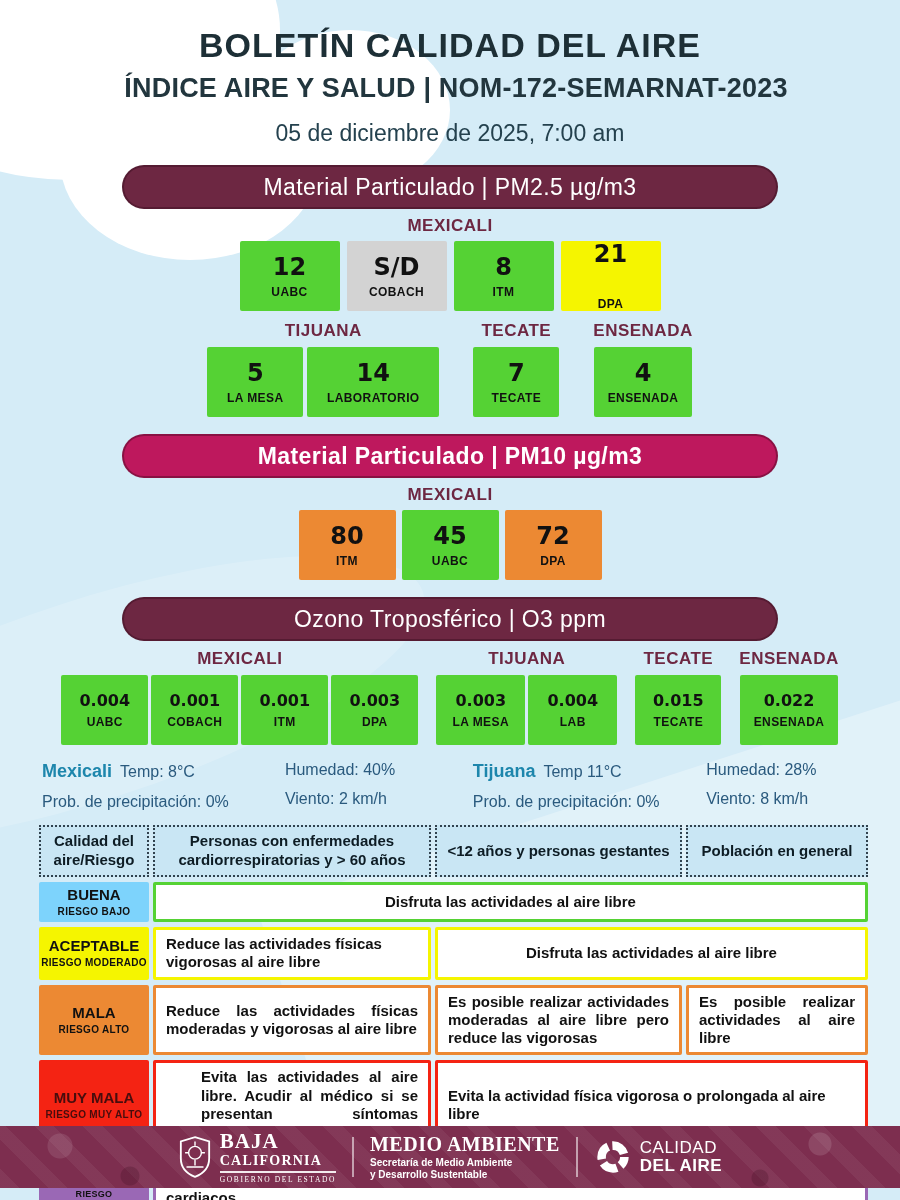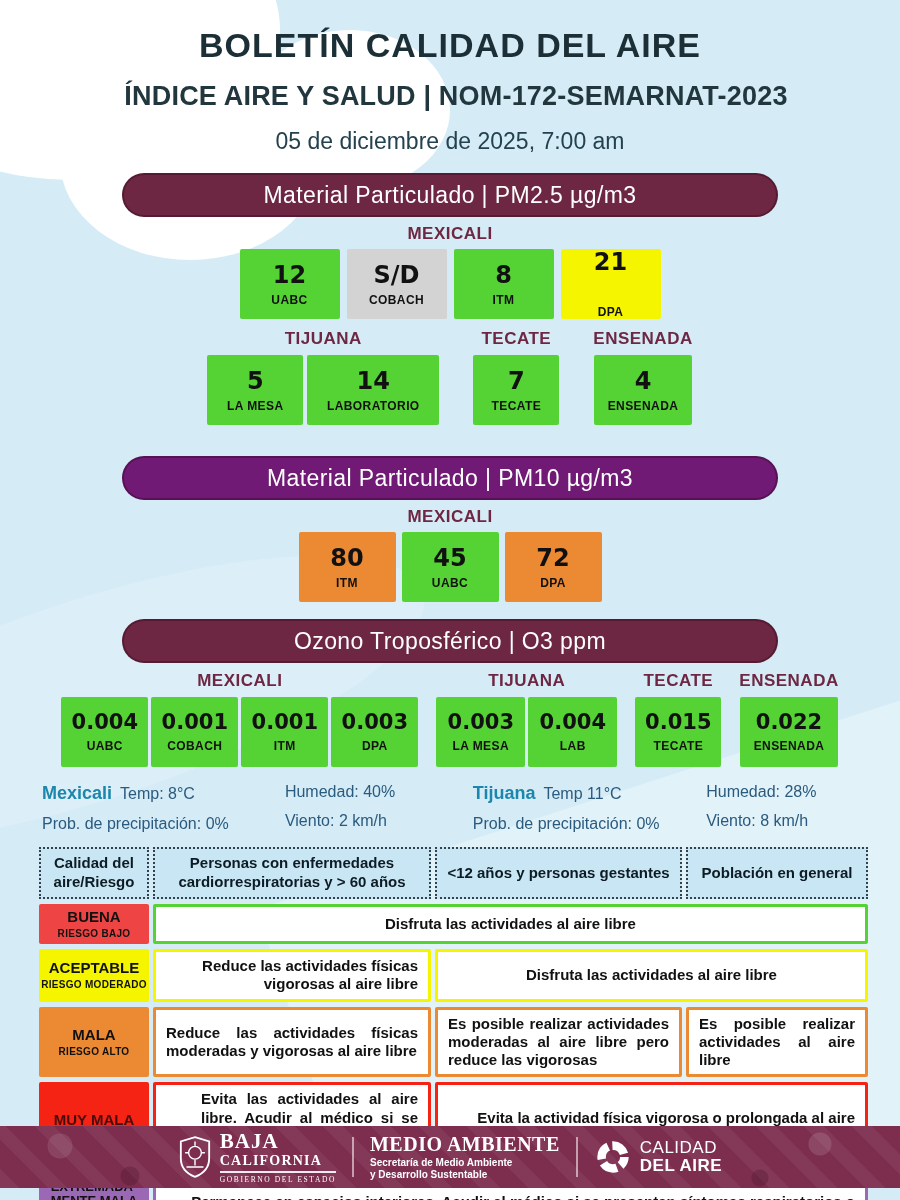--- a/index.html
+++ b/index.html
@@ -15,21 +15,21 @@
   .cloud.c1 { width:420px; height:300px; left:-140px; top:-120px; }
   .cloud.c2 { width:260px; height:200px; left:60px; top:60px; }
   .cloud.c3 { width:200px; height:160px; left:250px; top:30px; }
   .band { position:absolute; z-index:0; background:rgba(255,255,255,0.30); transform:rotate(-18deg); }
   .band.b1 { width:900px; height:420px; left:300px; top:760px; }
   .band.b2 { width:700px; height:200px; left:-260px; top:600px; background:rgba(255,255,255,0.18); border-radius:50%; }
   .content { position:relative; z-index:2; }
 
   .page-header { text-align:center; padding-top:26px; }
   .title { font-size:34px; font-weight:bold; letter-spacing:1px; color:#1d2f36; }
-  .subtitle { font-size:27px; font-weight:bold; letter-spacing:0.2px; color:#22363e; margin-top:16px;padding-left:12px; }
+  .subtitle { font-size:27px; font-weight:bold; letter-spacing:0.2px; color:#22363e; margin-top:8px;padding-left:12px; }
   .datetime { font-size:23px; color:#24414e; margin-top:16px; }
 
   .banner {
     width:656px; height:44px; margin:0 auto; border-radius:22px;
     display:flex; align-items:center; justify-content:center;
     color:#fff; font-size:23px; letter-spacing:0.4px;
     border:2px solid rgba(40,5,20,0.35);
   }
   .banner.mt1 { margin-top:18px; }
   .banner.mt2 { margin-top:16px; }
@@ -45,21 +45,21 @@
   .group .boxes { display:flex; gap:4px; }
 
   .sbox {
     height:70px; display:flex; flex-direction:column; align-items:center; justify-content:center;
     border-radius:2px; padding:12px 6px;
   }
   .sbox .val { font-family:"DejaVu Sans","Liberation Sans",sans-serif; font-weight:bold; font-size:24px; line-height:1; }
   .sbox .stn { font-size:12px; font-weight:bold; letter-spacing:0.4px; margin-top:7px; line-height:1; }
   .w100{width:100px;} .w96{width:96px;} .w132{width:132px;} .w86{width:86px;}
   .w98{width:98px;} .w97{width:97px;} .w87{width:87px;} .w89{width:89px;}
-  .o3 .sbox .val { font-size:21px; }
+  .o3 .sbox .val { font-size:16px; }
 
   .o3-row { display:flex; justify-content:center; align-items:flex-end; gap:18px; margin-top:8px; }
 
   .weather { display:flex; padding:0 42px; margin-top:16px; color:#2a5a7e; font-size:16px; }
   .wcol { display:flex; flex-direction:column; gap:11px; }
   .wc1 { width:256px; } .wc2 { width:198px; } .wc3 { width:246px; } .wc4 { width:160px; }
   .wcity { font-weight:bold; font-size:18px; color:#1d86ac; margin-right:8px; }
 
   .risk-table { width:822px; margin:14px auto 0 auto; }
   .trow {
@@ -75,21 +75,21 @@
     display:flex; flex-direction:column; align-items:center; justify-content:center;
     text-align:center; padding:3px 2px; border-radius:2px;
   }
   .lcell .lname { font-weight:bold; font-size:15px; line-height:1.1; }
   .lcell .lrisk { font-weight:bold; font-size:10px; line-height:1.15; margin-top:3px; letter-spacing:0.3px; }
   .ccell {
     background:#fff; border:3px solid #000; border-radius:2px;
     display:flex; align-items:center; padding:5px 10px;
     font-weight:bold; font-size:15px; line-height:1.22;
   }
-  .ccell.center { justify-content:center; text-align:right; }
+  .ccell.center { justify-content:center; text-align:left; }
   .ccell.just { text-align:justify; }
   .span2 { grid-column:span 2; }
   .span3 { grid-column:span 3; }
   .r0 .lcell,.r0 .ccell{min-height:40px;}
   .r1 .lcell,.r1 .ccell{min-height:52px;}
   .r2 .lcell,.r2 .ccell{min-height:60px;}
   .r3 .lcell,.r3 .ccell{min-height:64px;}
   .r4 .lcell,.r4 .ccell{min-height:68px;}
   .r4 .lcell .lname{font-size:13px;}
   .r4 .lcell .lrisk{font-size:9px;}
@@ -187,21 +187,21 @@
           <div class="sbox w98" style="background-color: rgb(85, 210, 52);">
             <div class="val">4</div>
             <div class="stn">ENSENADA</div>
           </div>
         </div>
       </div>
     </div>
   </div>
 
   <div>
-    <div class="banner mt2" style="margin-top: 31px; background-color: #701a75;">Material Particulado  | PM10  µg/m3</div>
+    <div class="banner mt2" style="margin-top: 17px; background-color: #be185d; font-weight: bold;">Material Particulado  | PM10  µg/m3</div>
     <div class="city-label" style="color: rgb(109, 39, 66);">MEXICALI</div>
     <div class="box-row g6">
       <div class="sbox w97" style="background-color: rgb(236, 137, 51);">
         <div class="val">80</div>
         <div class="stn">ITM</div>
       </div>
       <div class="sbox w97" style="background-color: rgb(85, 210, 52);">
         <div class="val">45</div>
         <div class="stn">UABC</div>
       </div>
@@ -291,21 +291,21 @@
 
   <div class="risk-table">
     <div class="trow">
       <div class="hcell" style="background-color: rgb(201, 230, 244);">Calidad del aire/Riesgo</div>
       <div class="hcell" style="background-color: rgb(201, 230, 244);">Personas con enfermedades cardiorrespiratorias y &gt; 60 años</div>
       <div class="hcell" style="background-color: rgb(201, 230, 244);">&lt;12 años y personas gestantes</div>
       <div class="hcell" style="background-color: rgb(201, 230, 244);">Población en general</div>
     </div>
 
     <div class="trow r0">
-      <div class="lcell" style="background-color: #ef4444;">
+      <div class="lcell" style="background-color: #7dd3fc;">
         <div class="lname">BUENA</div>
         <div class="lrisk">RIESGO BAJO</div>
       </div>
       <div class="ccell center span3" style="border-color: rgb(85, 210, 52);">Disfruta las actividades al aire libre</div>
     </div>
 
     <div class="trow r1">
       <div class="lcell" style="background-color: rgb(245, 245, 0);">
         <div class="lname">ACEPTABLE</div>
         <div class="lrisk">RIESGO MODERADO</div>

